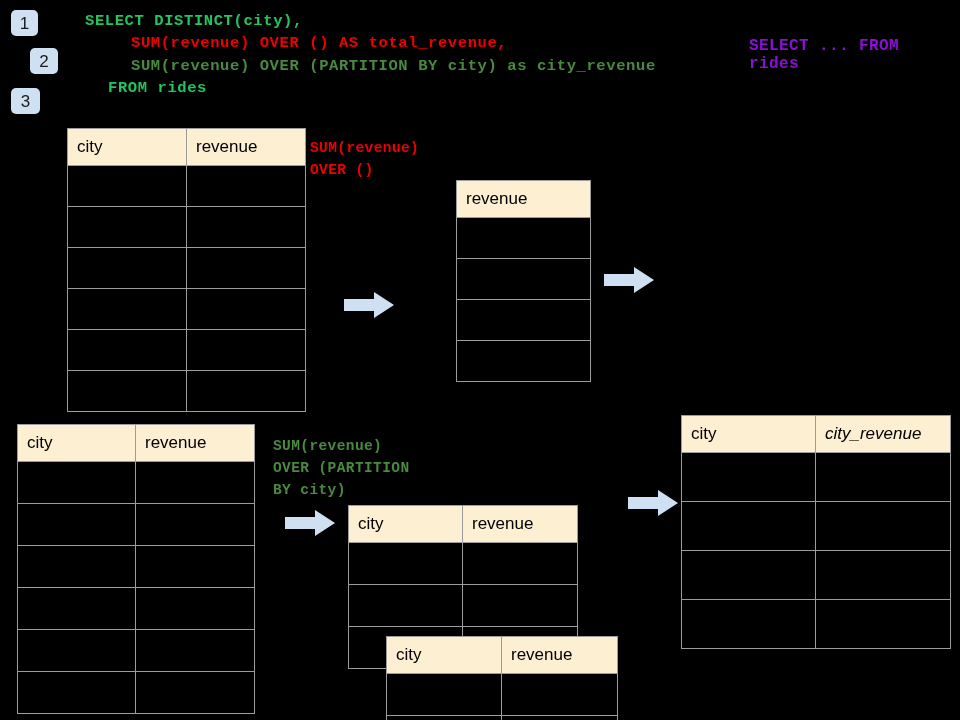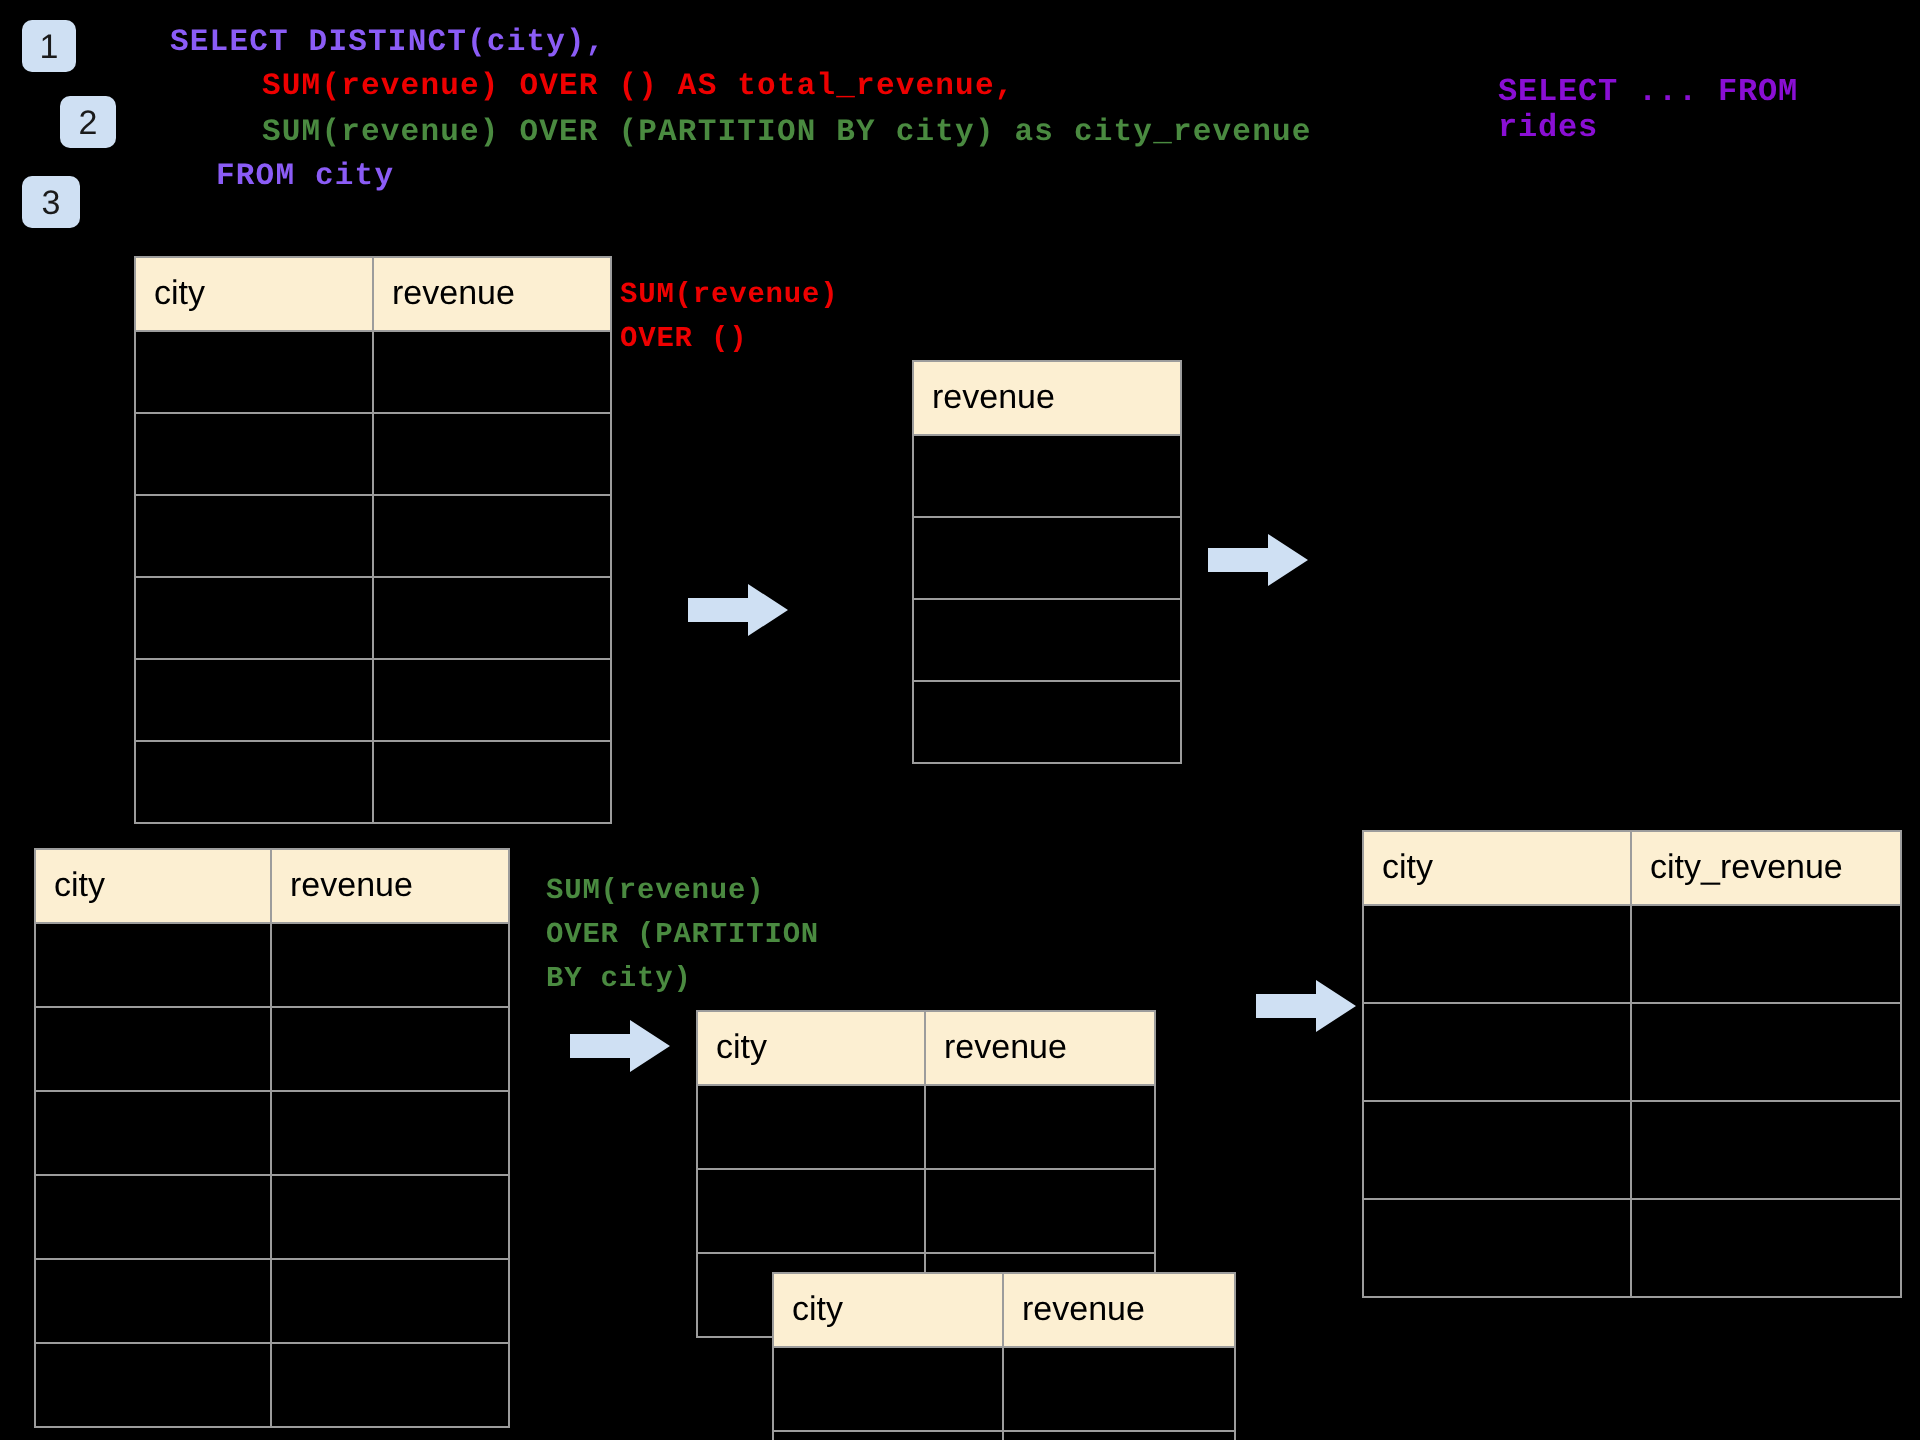--- a/index.html
+++ b/index.html
@@ -32,21 +32,21 @@
 
   
   .code {
     position: absolute;
     font-family: "Liberation Mono", monospace;
     font-size: 15.5px;
     letter-spacing: 0.6px;
     white-space: pre;
     font-weight: bold;
   }
-  .code-purple { color: #8b5cf6; text-align: right; }
+  .code-purple { color: #22c55e; text-align: right; }
   .code-red    { color: #ee0000; }
   .code-green  { color: #4a8a40; }
 
   .side-note {
     position: absolute;
     font-family: "Liberation Mono", monospace;
     font-size: 16px;
     font-weight: bold;
     letter-spacing: 0.4px;
     color: #8a0fd4;
@@ -107,21 +107,21 @@
   <div class="badge" style="left:30px; top:48px; width:28px; height:26px;">
     <span>2</span>
   </div>
   <div class="badge" style="left:11px; top:88px; width:29px; height:26px;">
     <span>3</span>
   </div>
 
   <div class="code code-purple" style="left:85px; top:12px;">SELECT DISTINCT(city),</div>
   <div class="code code-red" style="left:131px; top:34px;">SUM(revenue) OVER () AS total_revenue,</div>
   <div class="code code-green" style="left:131px; top:57px;">SUM(revenue) OVER (PARTITION BY city) as city_revenue</div>
-  <div class="code code-purple" style="left:108px; top:79px;">FROM city</div>
+  <div class="code code-purple" style="left:108px; top:79px;">FROM rides</div>
 
   <div class="side-note" style="left:749px; top:37px;">SELECT ... FROM
 rides</div>
 
   <div class="annot annot-red" style="left:310px; top:137px;">SUM(revenue)
 OVER ()</div>
   <div class="annot annot-green" style="left:273px; top:435px;">SUM(revenue)
 OVER (PARTITION
 BY city)</div>
 
@@ -296,21 +296,21 @@
         </tbody>
       </table>
       <table class="tbl" style="left: 681px; top: 415px; width: 269px;">
         <colgroup>
           <col style="width: 134px;">
           <col style="width: 135px;">
         </colgroup>
         <thead>
           <tr>
             <th style="height: 36px;">city</th>
-            <th style="height: 36px;">city_revenue</th>
+            <th style="height: 36px; font-style: italic;">city_revenue</th>
           </tr>
         </thead>
         <tbody>
           <tr>
             <td style="height: 48px;"></td>
             <td style="height: 48px;"></td>
           </tr>
           <tr>
             <td style="height: 48px;"></td>
             <td style="height: 48px;"></td>

